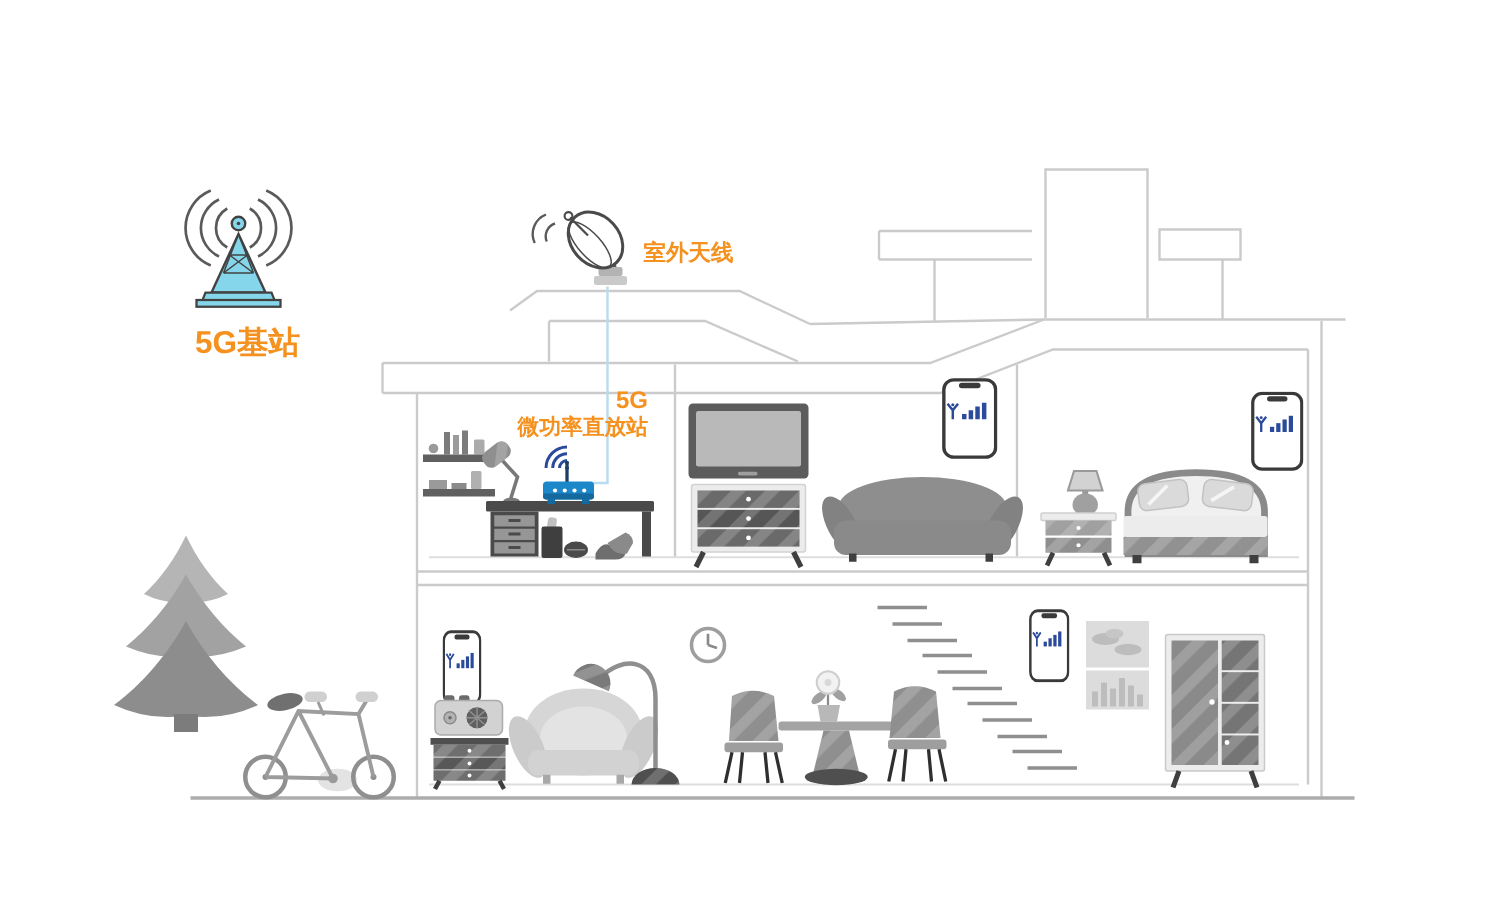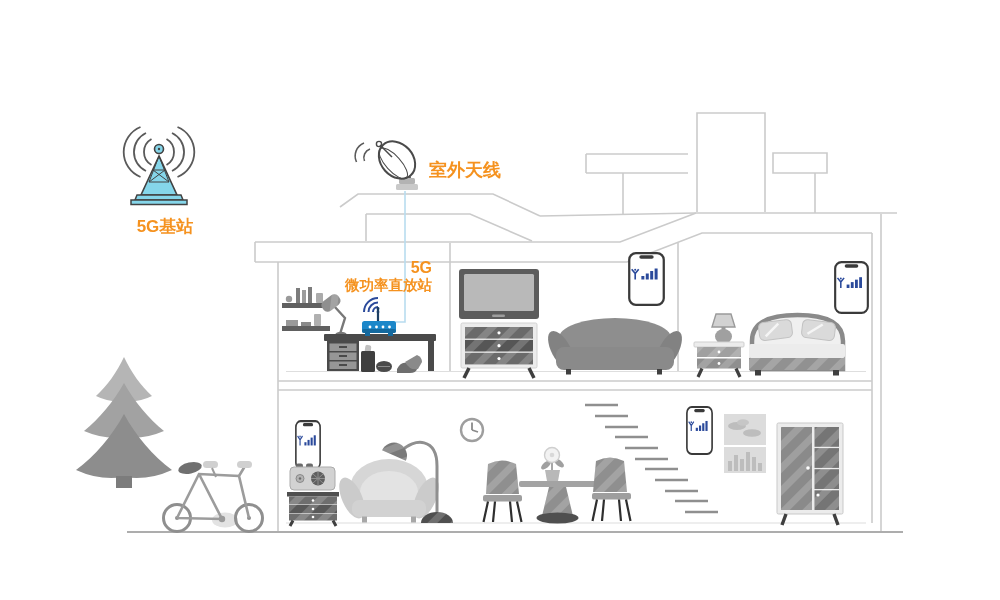--- a/index.html
+++ b/index.html
@@ -1,22 +1,22 @@
 <!DOCTYPE html>
 <html style="--accent-orange: #F5921F; --tower-cyan: #85D6EA; --tower-outline: #424242; --router-blue: #1C87C9; --router-blue-dark: #14699E; --signal-navy: #2B4A9B; --connection-blue: #B8DCEF; --outline-gray: #CBCBCB; --ground-gray: #ADADAD;"><head>
 <meta charset="utf-8">
 <style>
   html,body{margin:0;padding:0;background:#fff;}
   .stage{position:relative;width:1000px;height:600px;background:#ffffff;overflow:hidden;
          font-family:"Liberation Sans", sans-serif;}
   .stage svg{position:absolute;left:0;top:0;}
   .lbl{position:absolute;color:var(--accent-orange);font-weight:bold;line-height:1.15;
        white-space:nowrap;}
-  .lbl-base{left:120px;top:217px;width:90px;text-align:center;font-size:17px;}
-  .lbl-antenna{left:429px;top:160px;font-size:18px;}
+  .lbl-base{left:120px;top:217px;width:90px;text-align:center;font-size:21px;}
+  .lbl-antenna{left:429px;top:160px;font-size:15px;}
   .lbl-repeater{left:278px;top:259px;width:154px;text-align:right;}
   .lbl-repeater .l1{font-size:16px;}
   .lbl-repeater .l2{font-size:14.5px;font-family:Liberation Serif, serif;}
 </style>
 </head>
 <body>
 
 <div class="stage">
 <svg width="1000" height="600" viewBox="0 0 1000 600">
   <defs>

